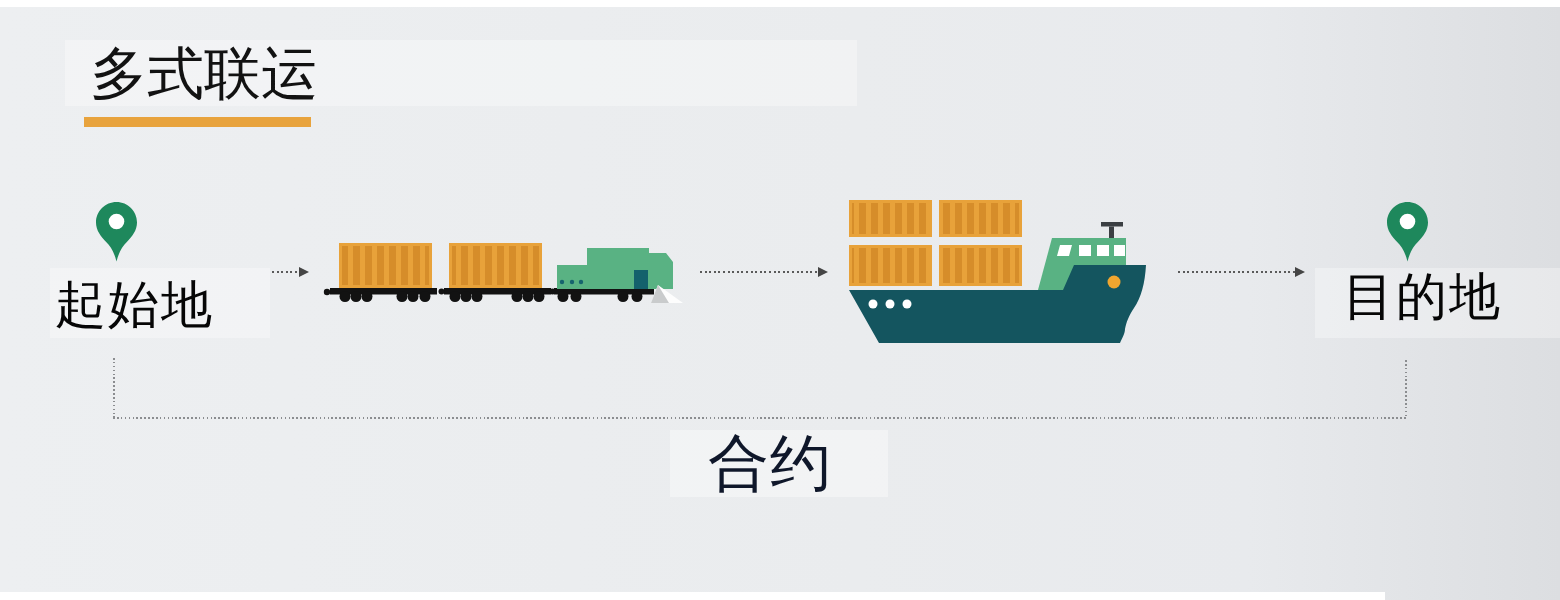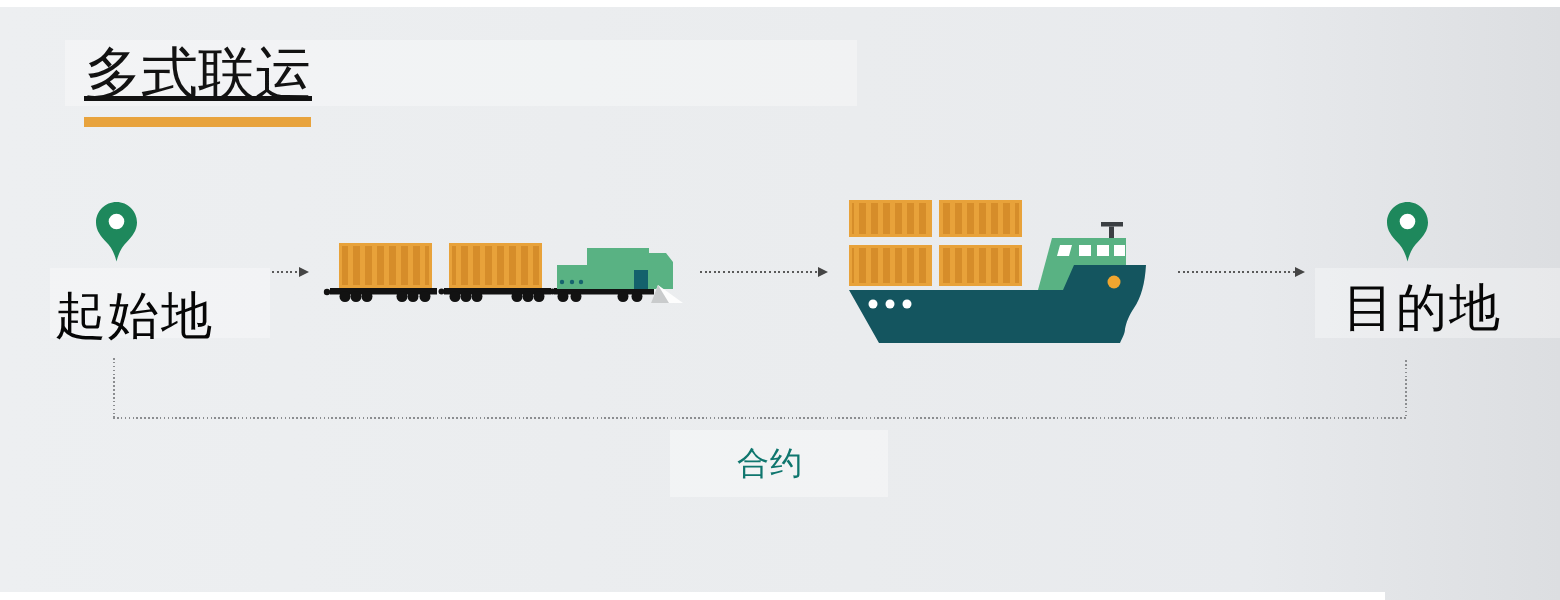--- a/index.html
+++ b/index.html
@@ -4,30 +4,30 @@
 <style>
   html,body{margin:0;padding:0;}
   body{width:1560px;height:600px;position:relative;overflow:hidden;
        font-family:"Liberation Sans","DejaVu Sans",sans-serif;
        background:linear-gradient(90deg,#edeff1 0%,#eaecee 55%,#e8eaed 80%,#dcdee1 100%);}
   .strip{position:absolute;background:#ffffff;}
   #strip-top{left:0;top:0;width:1560px;height:7px;}
   #strip-bottom{left:0;top:592px;width:1385px;height:8px;}
   .band{position:absolute;background:rgba(255,255,255,0.32);}
   #title-band{left:65px;top:40px;width:792px;height:66px;}
-  #title{position:absolute;left:84px;top:40px;height:66px;line-height:66px;
-         font-size:57px;letter-spacing:0;color:#121212;font-weight:400;text-decoration:underline;}
+  #title{position:absolute;left:90px;top:40px;height:66px;line-height:66px;
+         font-size:57px;letter-spacing:0;color:#121212;font-weight:400;}
   #underline{position:absolute;left:84px;top:117px;width:227px;height:10px;}
   .pin{position:absolute;width:41px;height:60px;}
   #pin-origin{left:96px;top:202px;}
   #pin-dest{left:1387px;top:202px;}
   .label-band{position:absolute;top:268px;height:70px;background:rgba(255,255,255,0.32);}
   #origin-band{left:50px;width:220px;}
   #dest-band{left:1315px;width:245px;}
-  .node-label{font-size:51px;color:#060606;line-height:70px;letter-spacing:2px;margin-top:11px;}
+  .node-label{font-size:51px;color:#060606;line-height:70px;letter-spacing:2px;}
   #origin-label{position:absolute;left:55px;top:270px;}
   #dest-label{position:absolute;left:1343px;top:262px;}
   .arrow{position:absolute;top:266px;height:12px;}
   .arrow .dash{position:absolute;left:0;top:5px;height:2px;
       background:repeating-linear-gradient(90deg,#5a5a5a 0 2px,rgba(0,0,0,0) 2px 4.6px);}
   .arrow .head{position:absolute;top:1px;width:0;height:0;
       border-left:10px solid #454545;border-top:5px solid transparent;border-bottom:5px solid transparent;}
   #arrow-1{left:272px;} #arrow-1 .dash{width:27px;} #arrow-1 .head{left:27px;}
   #arrow-2{left:700px;} #arrow-2 .dash{width:118px;} #arrow-2 .head{left:118px;}
   #arrow-3{left:1178px;} #arrow-3 .dash{width:117px;} #arrow-3 .head{left:117px;}
@@ -35,21 +35,21 @@
   #ship{position:absolute;left:845px;top:195px;}
   .dotline{position:absolute;}
   .dotline.v{width:1.6px;background:repeating-linear-gradient(180deg,#8b8d90 0 1.6px,rgba(0,0,0,0) 1.6px 3.9px);}
   .dotline.h{height:1.6px;background:repeating-linear-gradient(90deg,#8b8d90 0 1.6px,rgba(0,0,0,0) 1.6px 3.9px);}
   #bracket-left{left:113px;top:358px;height:60px;}
   #bracket-right{left:1405px;top:360px;height:58px;}
   #bracket-bottom{left:113px;top:417px;width:1293px;}
   #contract-band{left:670px;top:430px;width:218px;height:67px;position:absolute;
       background:rgba(255,255,255,0.38);}
   #contract-label{position:absolute;left:660px;top:430px;width:220px;height:67px;
-      line-height:67px;text-align:center;font-size:32px;color:#0f766e;letter-spacing:1px;}
+      line-height:67px;text-align:center;font-size:61px;color:#0f172a;letter-spacing:1px;}
 </style>
 </head>
 <body>
 
 <div class="strip" id="strip-top"></div>
 <div class="strip" id="strip-bottom"></div>
 
 <div class="band" id="title-band"></div>
 <div id="title">多式联运</div>
 <div id="underline" style="background:#E8A33D;"></div>

